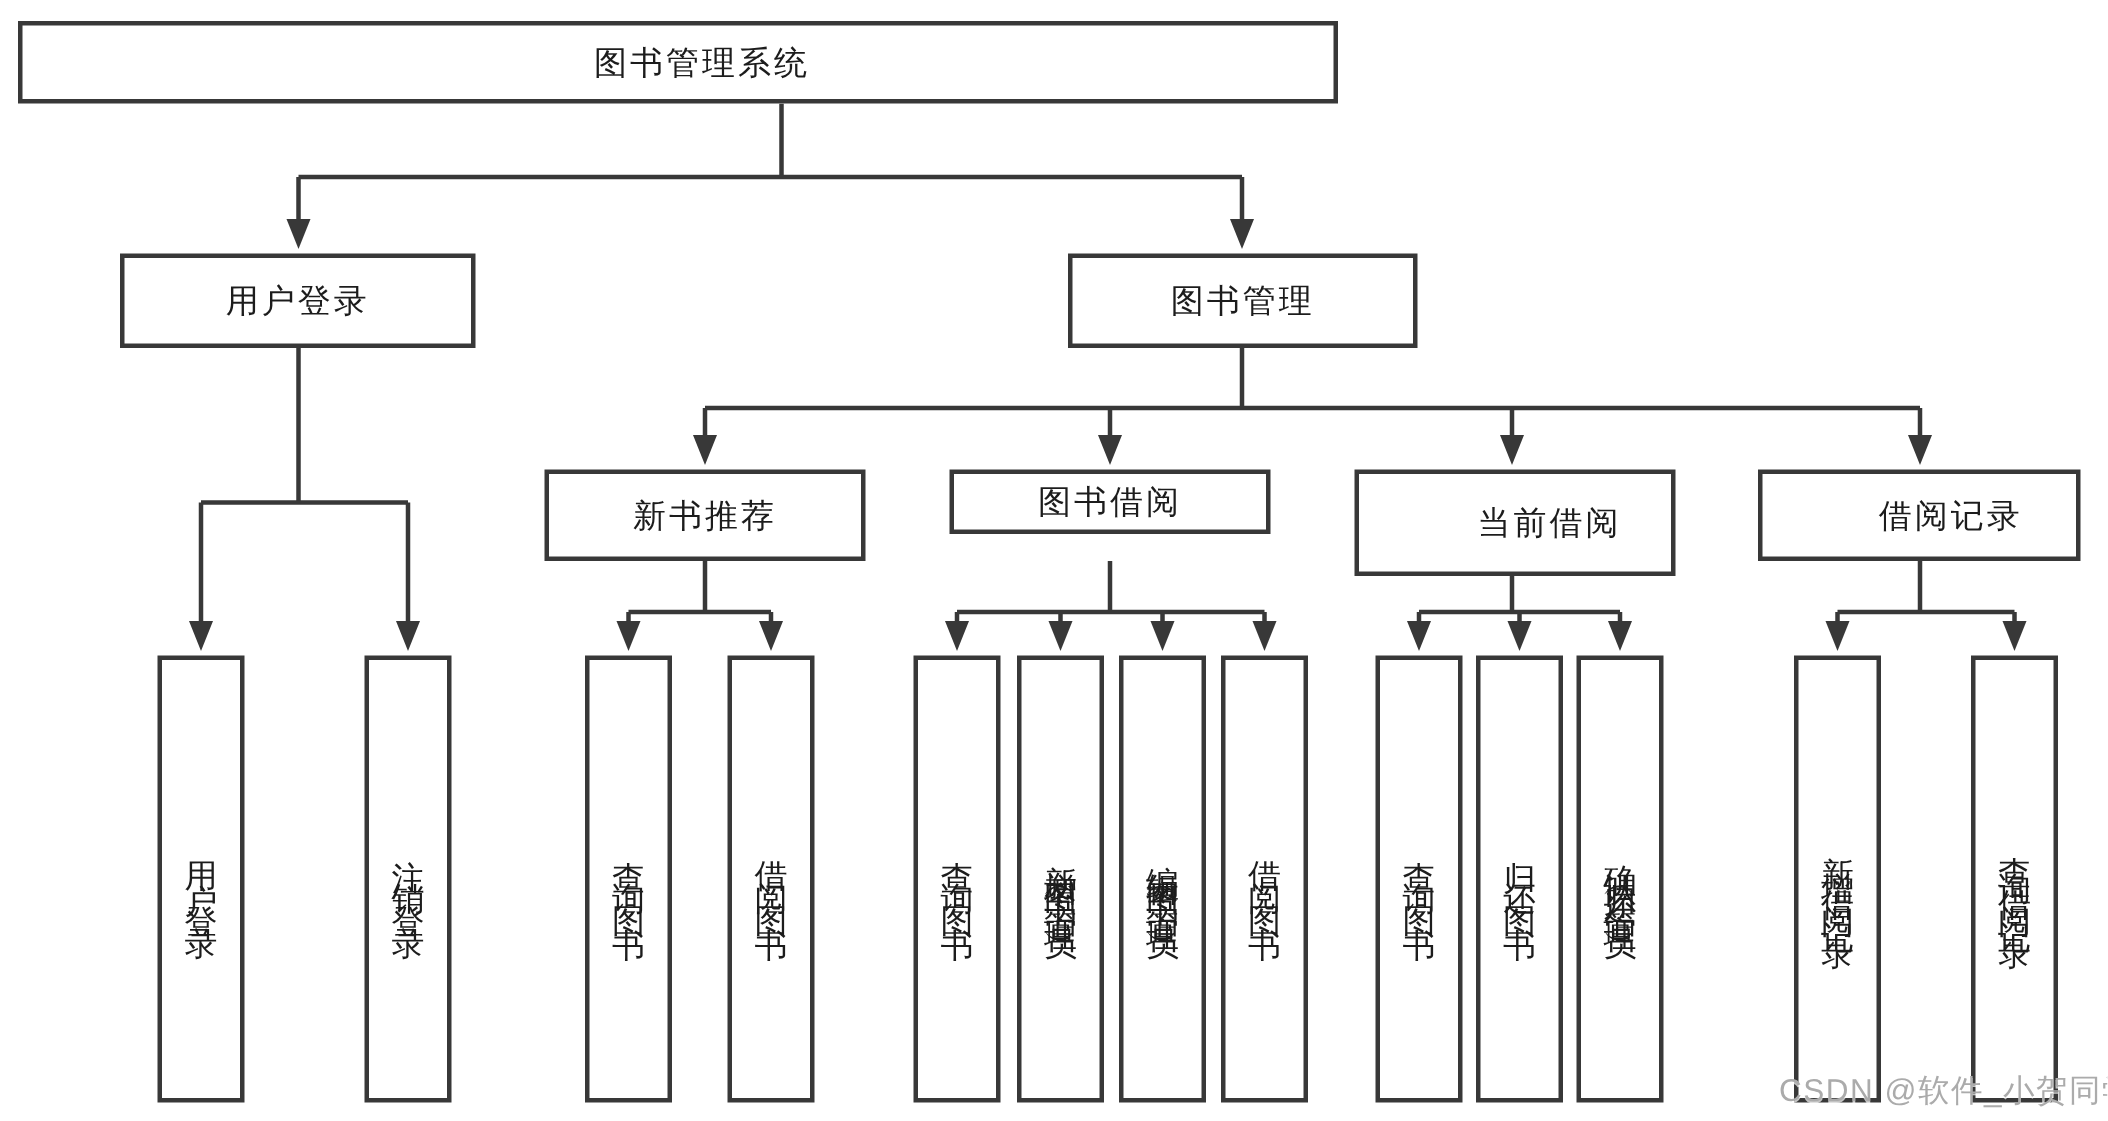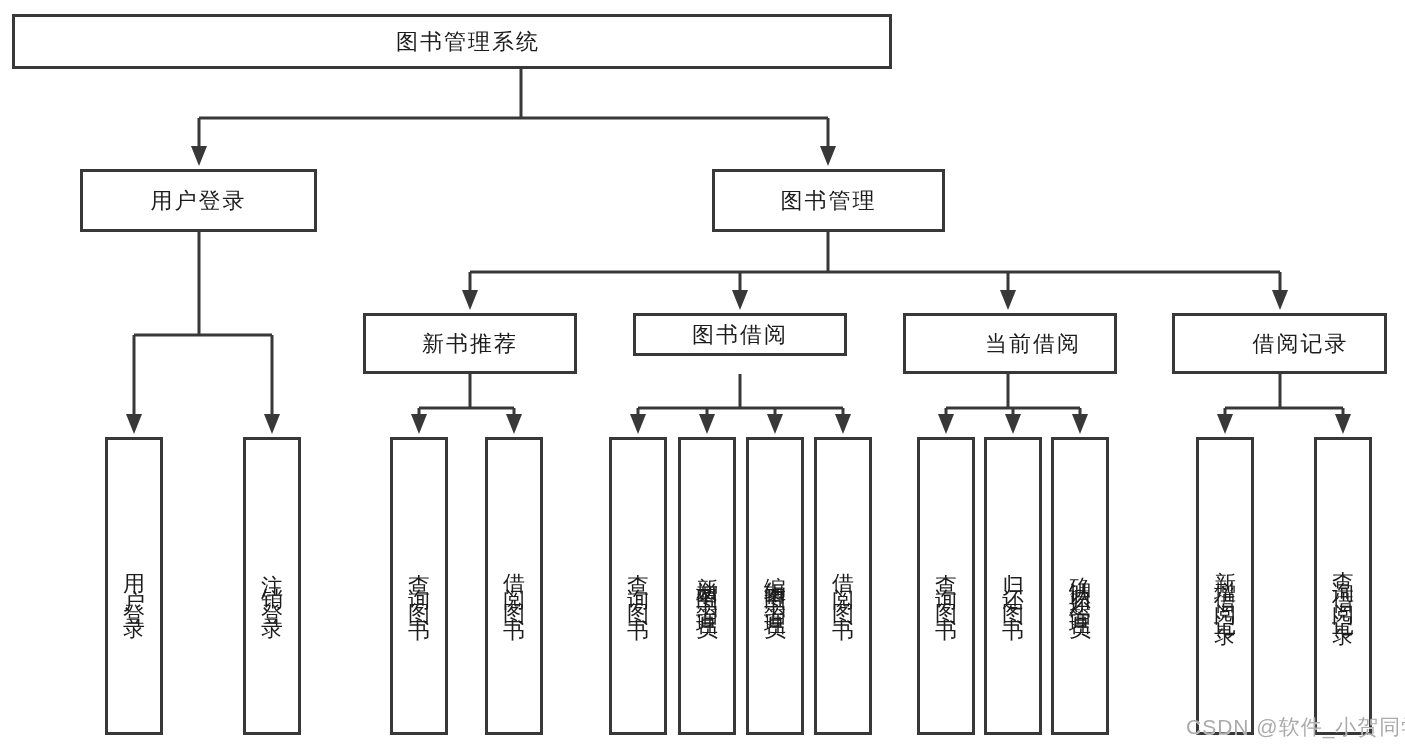--- a/index.html
+++ b/index.html
@@ -57,21 +57,21 @@
   }
   .ls4  { letter-spacing: 15px; }
   .ls6  { letter-spacing: 11px; }
   .ls10 { letter-spacing: 6px; }
   
   .n-root   { left: 12px;   top: 14px;  width: 880px; height: 55px; padding-left: 32px; }
   .n-login  { left: 80px;   top: 169px; width: 237px;  height: 63px; }
   .n-mgmt   { left: 712px;  top: 169px; width: 233px;  height: 63px; }
   .n-newrec { left: 363px;  top: 313px; width: 214px;  height: 61px; }
   .n-borrow { left: 633px;  top: 313px; width: 214px;  height: 43px; }
-  .n-currnt { left: 903px;  top: 313px; width: 214px;  height: 61px; padding-left: 46px; }
+  .n-currnt { left: 903px;  top: 313px; width: 214px;  height: 71px; padding-left: 46px; }
   .n-record { left: 1172px; top: 313px; width: 215px;  height: 61px; padding-left: 42px; }
   
   .x105  { left: 105px; }
   .x243  { left: 243px; }
   .x390  { left: 390px; }
   .x485  { left: 485px; }
   .x609  { left: 609px; }
   .x678  { left: 678px; }
   .x746  { left: 746px; }
   .x814  { left: 814px; }

